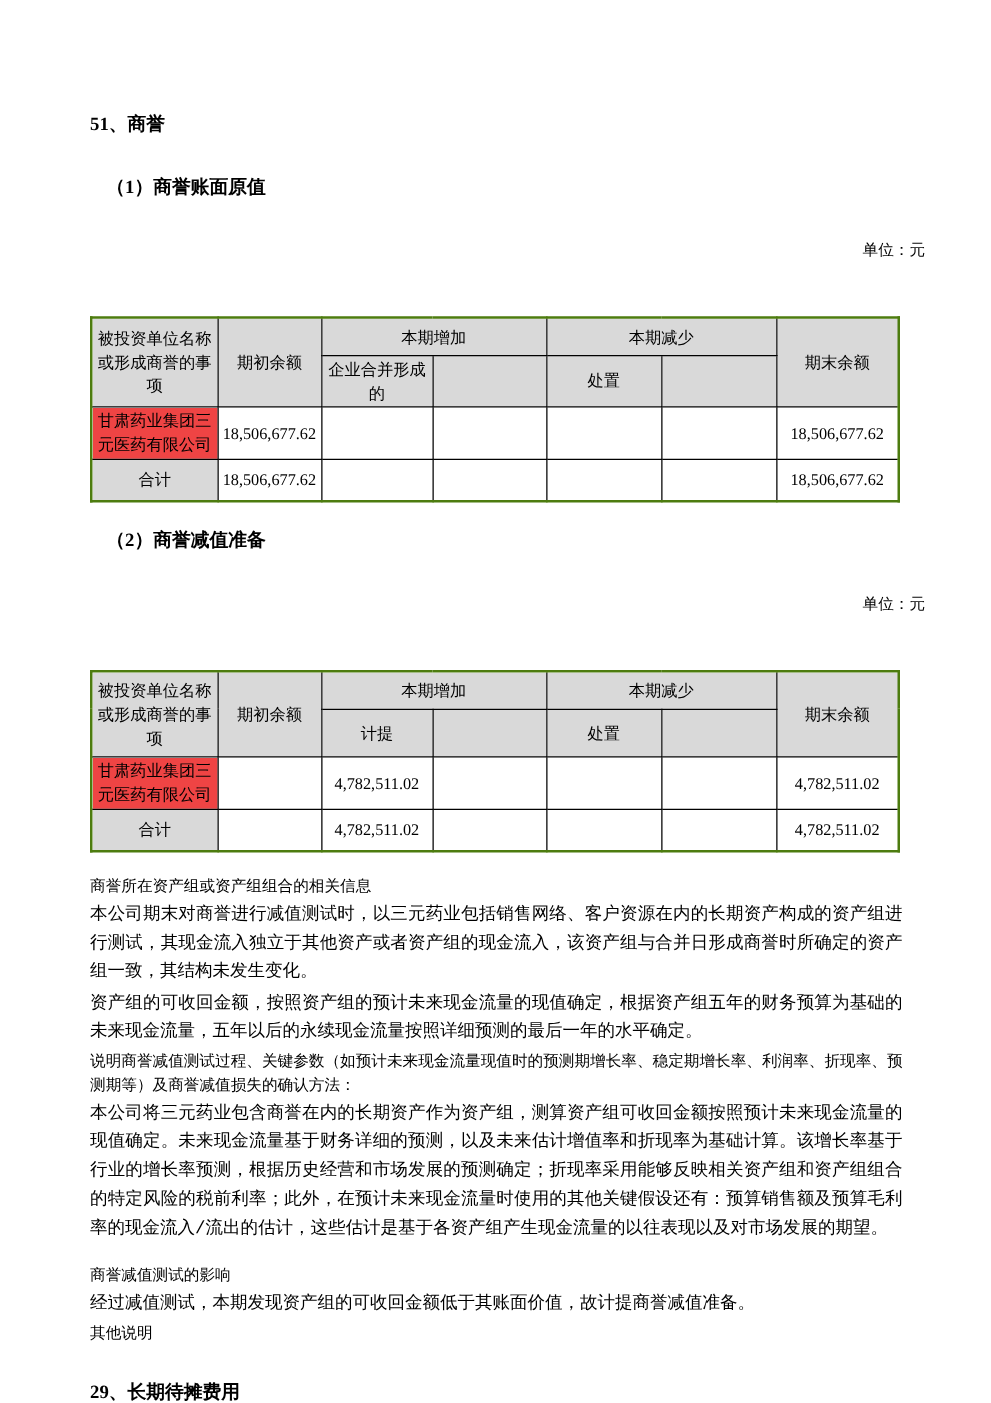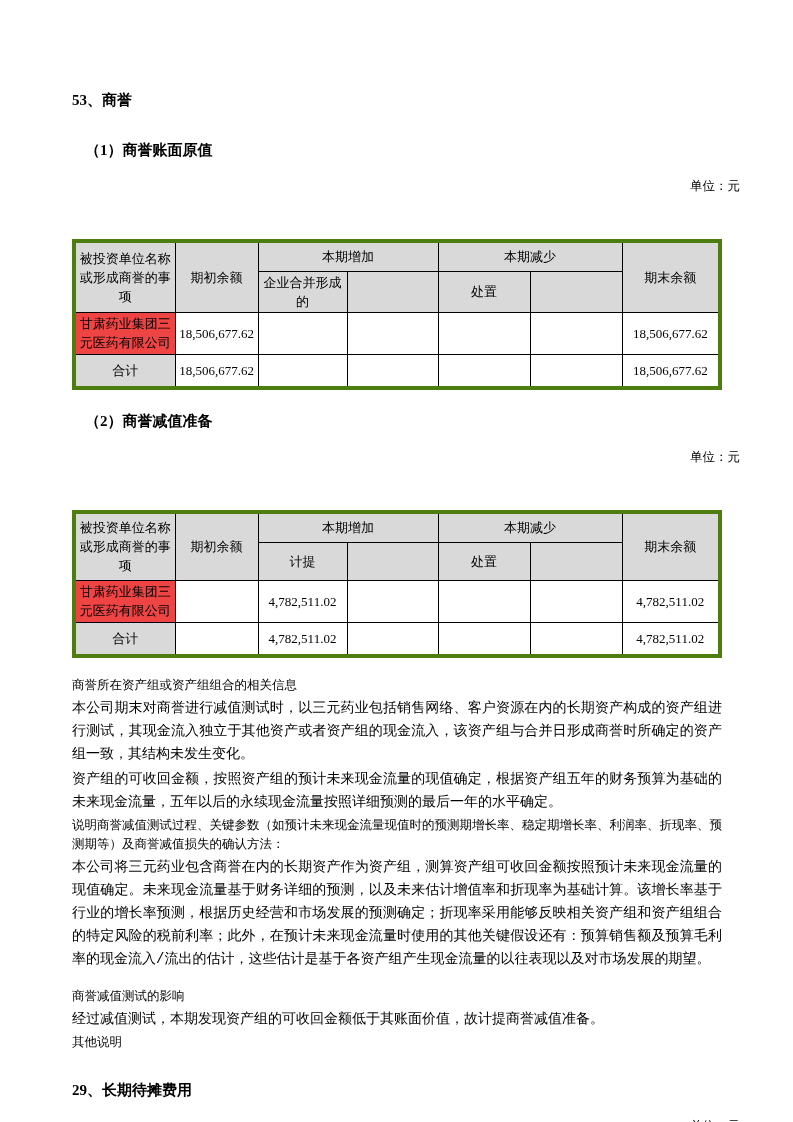--- a/index.html
+++ b/index.html
@@ -25,28 +25,28 @@
     font-weight: bold;
     line-height: 20px;
     margin: 30px 0 0 13px;
   }
   .sub-heading.second { margin-top: 21px; }
   .unit-label {
     width: 668px;
     font-size: 12.5px;
     line-height: 17px;
     text-align: right;
-    margin: 18px 0 9px 0;
+    margin: 32px 0 9px 0;
   }
   .unit-label.last { margin-top: 18px; }
   table.gw-table {
     border-collapse: collapse;
     table-layout: fixed;
     width: 646px;
-    border: 4px solid #4d7c0f;
+    border: 2px solid #4d7c0f;
     margin-top: 44px;
   }
   table.gw-table td {
     border: 1px solid #000000;
     font-size: 13px;
     text-align: center;
     vertical-align: middle;
     padding: 1px 3px;
     line-height: 19px;
     overflow: hidden;
@@ -79,21 +79,21 @@
     text-justify: inter-ideograph;
     font-family: Liberation Mono, monospace;
   }
   .section-heading.s29 { margin-top: 28px; }
 </style>
 </head>
 <body>
 
 <div class="page">
 
-  <h2 class="section-heading">53、商誉</h2>
+  <h2 class="section-heading">51、商誉</h2>
 
   <h3 class="sub-heading">（1）商誉账面原值</h3>
 
   <div class="unit-label">单位：元</div>
 
   <table class="gw-table">
     <colgroup>
       <col style="width:101px">
         <col style="width:83px">
         <col style="width:89px">

